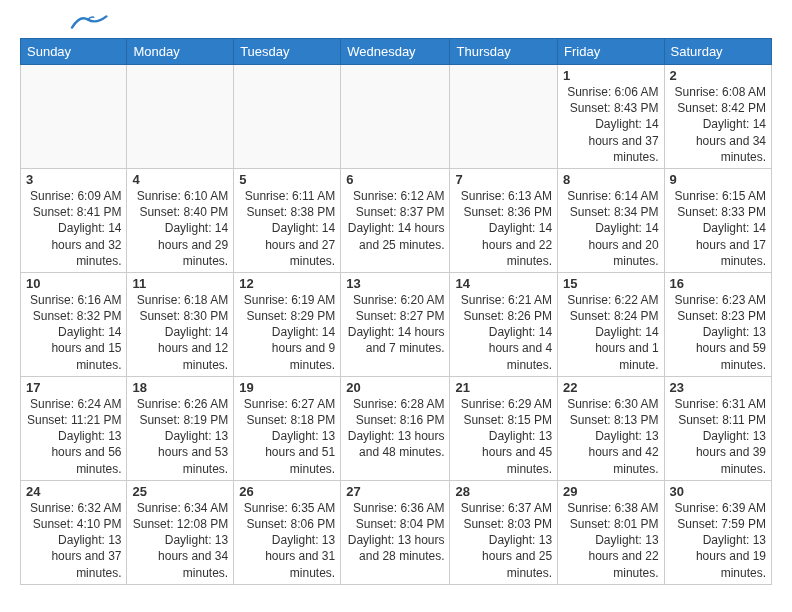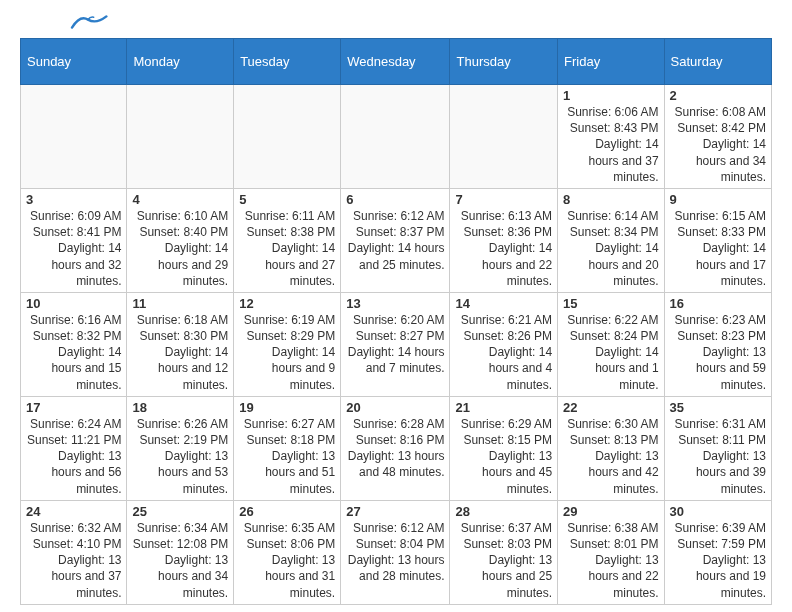--- a/index.html
+++ b/index.html
@@ -56,21 +56,21 @@
     }
     .calendar {
       width: 100%;
       border-collapse: collapse;
       border: 1px solid #ccc;
     }
     .calendar th {
       background-color: #2d7dc8;
       color: #fff;
       text-align: left;
-      padding: 15px 6px;
+      padding: 5px 6px;
       font-size: 13px;
       font-weight: normal;
       border: 1px solid #2568a8;
     }
     .calendar td {
       vertical-align: top;
       border: 1px solid #ccc;
       padding: 3px 5px;
       font-size: 10.5px;
       color: #333;
@@ -240,21 +240,21 @@
         <tr>
           <td>
             <span class="day-num">17</span>
             <div class="day-info">Sunrise: 6:24 AM
 Sunset: 11:21 PM
 Daylight: 13 hours and 56 minutes.</div>
           </td>
           <td>
             <span class="day-num">18</span>
             <div class="day-info">Sunrise: 6:26 AM
-Sunset: 2:19 PM
+Sunset: 8:19 PM
 Daylight: 13 hours and 53 minutes.</div>
           </td>
           <td>
             <span class="day-num">19</span>
             <div class="day-info">Sunrise: 6:27 AM
 Sunset: 8:18 PM
 Daylight: 13 hours and 51 minutes.</div>
           </td>
           <td>
             <span class="day-num">20</span>
@@ -268,21 +268,21 @@
 Sunset: 8:15 PM
 Daylight: 13 hours and 45 minutes.</div>
           </td>
           <td>
             <span class="day-num">22</span>
             <div class="day-info">Sunrise: 6:30 AM
 Sunset: 8:13 PM
 Daylight: 13 hours and 42 minutes.</div>
           </td>
           <td>
-            <span class="day-num">35</span>
+            <span class="day-num">23</span>
             <div class="day-info">Sunrise: 6:31 AM
 Sunset: 8:11 PM
 Daylight: 13 hours and 39 minutes.</div>
           </td>
         </tr>
         <tr>
           <td>
             <span class="day-num">24</span>
             <div class="day-info">Sunrise: 6:32 AM
 Sunset: 4:10 PM
@@ -295,21 +295,21 @@
 Daylight: 13 hours and 34 minutes.</div>
           </td>
           <td>
             <span class="day-num">26</span>
             <div class="day-info">Sunrise: 6:35 AM
 Sunset: 8:06 PM
 Daylight: 13 hours and 31 minutes.</div>
           </td>
           <td>
             <span class="day-num">27</span>
-            <div class="day-info">Sunrise: 6:12 AM
+            <div class="day-info">Sunrise: 6:36 AM
 Sunset: 8:04 PM
 Daylight: 13 hours and 28 minutes.</div>
           </td>
           <td>
             <span class="day-num">28</span>
             <div class="day-info">Sunrise: 6:37 AM
 Sunset: 8:03 PM
 Daylight: 13 hours and 25 minutes.</div>
           </td>
           <td>

